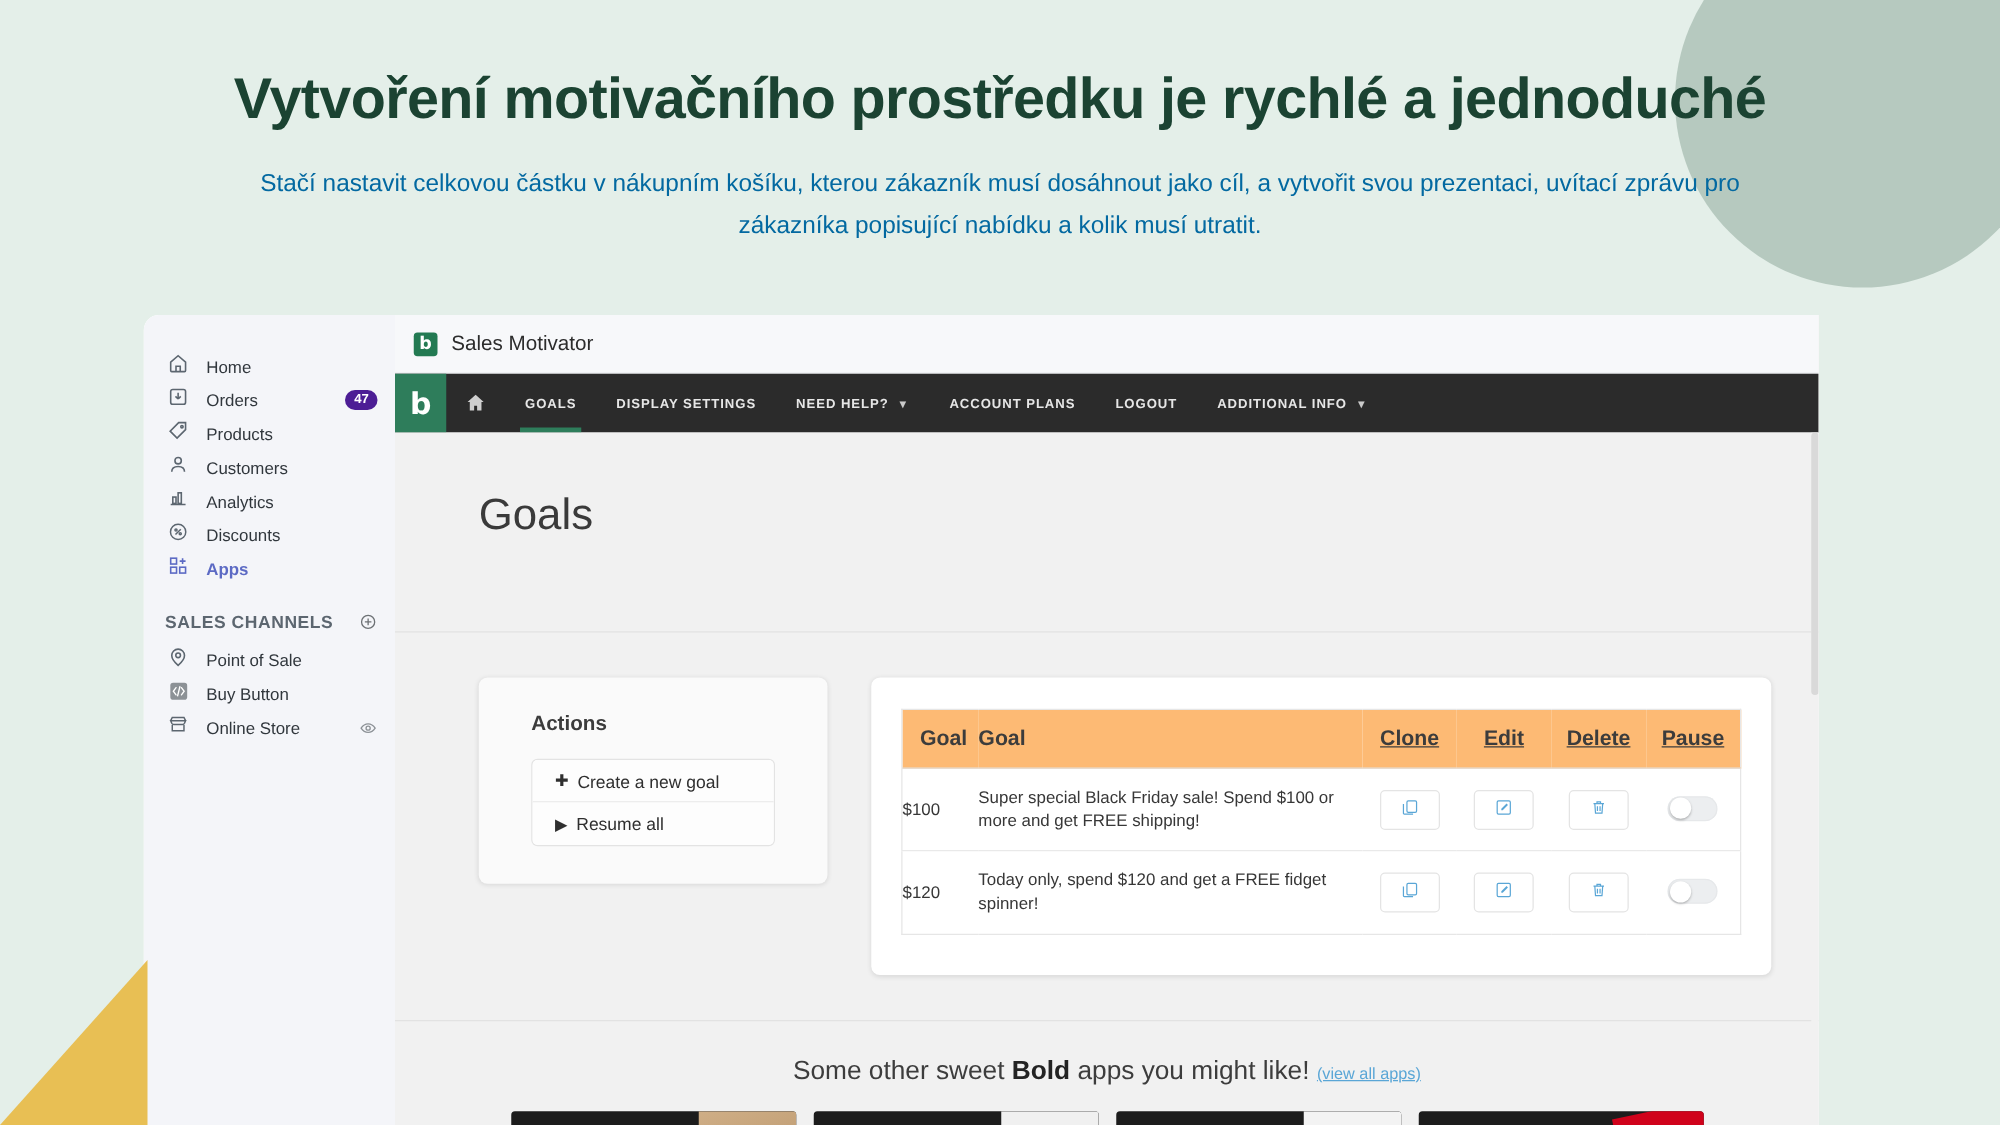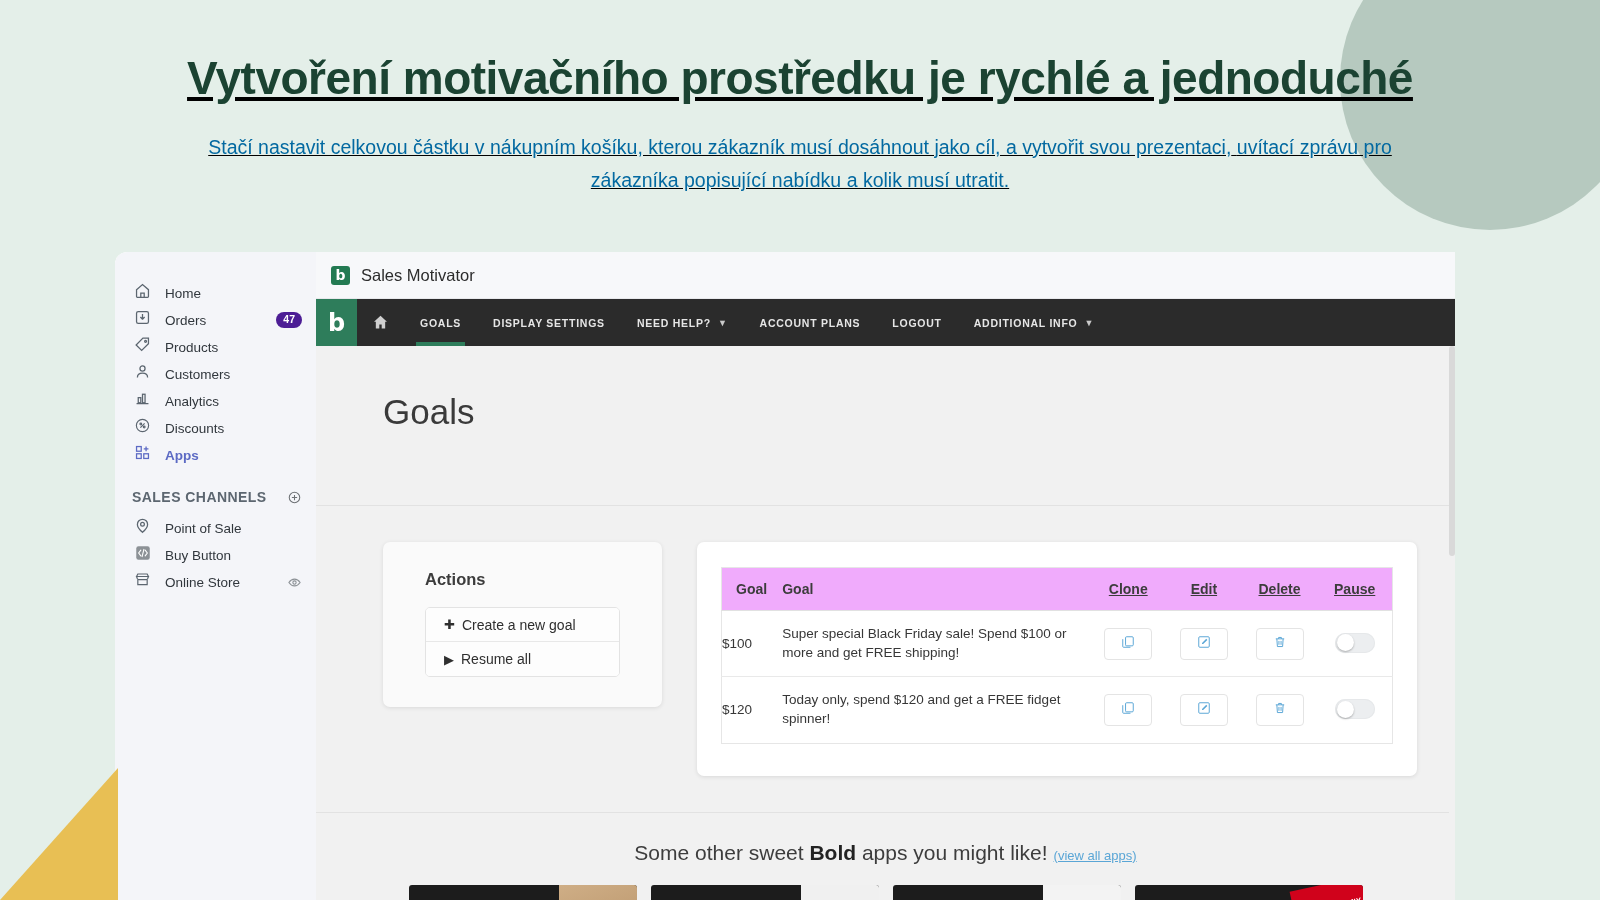--- a/index.html
+++ b/index.html
@@ -23,21 +23,21 @@
     position: absolute;
     left: 0; bottom: 0;
     width: 0; height: 0;
     border-style: solid;
     border-width: 0 0 132px 118px;
     border-color: transparent transparent #e8bf54 transparent;
     z-index: 3;
   }
 
   
-  .hero { position: relative; z-index: 2; text-align: center; padding-top: 52px; text-decoration: underline; }
+  .hero { position: relative; z-index: 2; text-align: center; padding-top: 52px; }
   .hero-title {
     font-size: 46px;
     font-weight: 700;
     color: #1b4332;
     letter-spacing: -0.5px;
     line-height: 1.15;
   }
   .hero-sub {
     margin: 26px auto 0;
     max-width: 1230px;
@@ -261,22 +261,22 @@
     width: 720px;
     padding: 25px 24px 32px;
     background: #fff;
   }
   table.goals {
     width: 100%;
     border-collapse: collapse;
     border: 1px solid #e6e6e6;
   }
   table.goals thead th {
-    background: #f0abfc;
-    font-size: 14px;
+    background: #fdba74;
+    font-size: 17px;
     font-weight: 700;
     color: #3c3c3c;
     text-align: left;
     padding: 13px 0 13px 0;
     border-bottom: 1px solid #e1e1e1;
   }
   th.c-goal  { width: 62px; padding-left: 14px !important; }
   th.c-pitch { width: 330px; }
   th.c-act   { width: 78px; text-align: center !important; text-decoration: underline; }
   table.goals tbody td {

